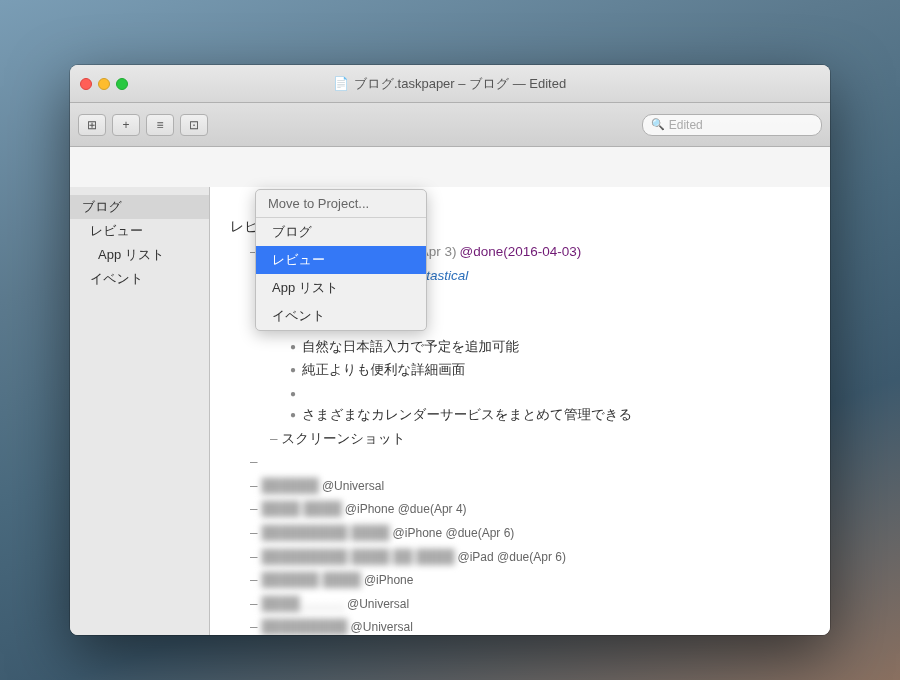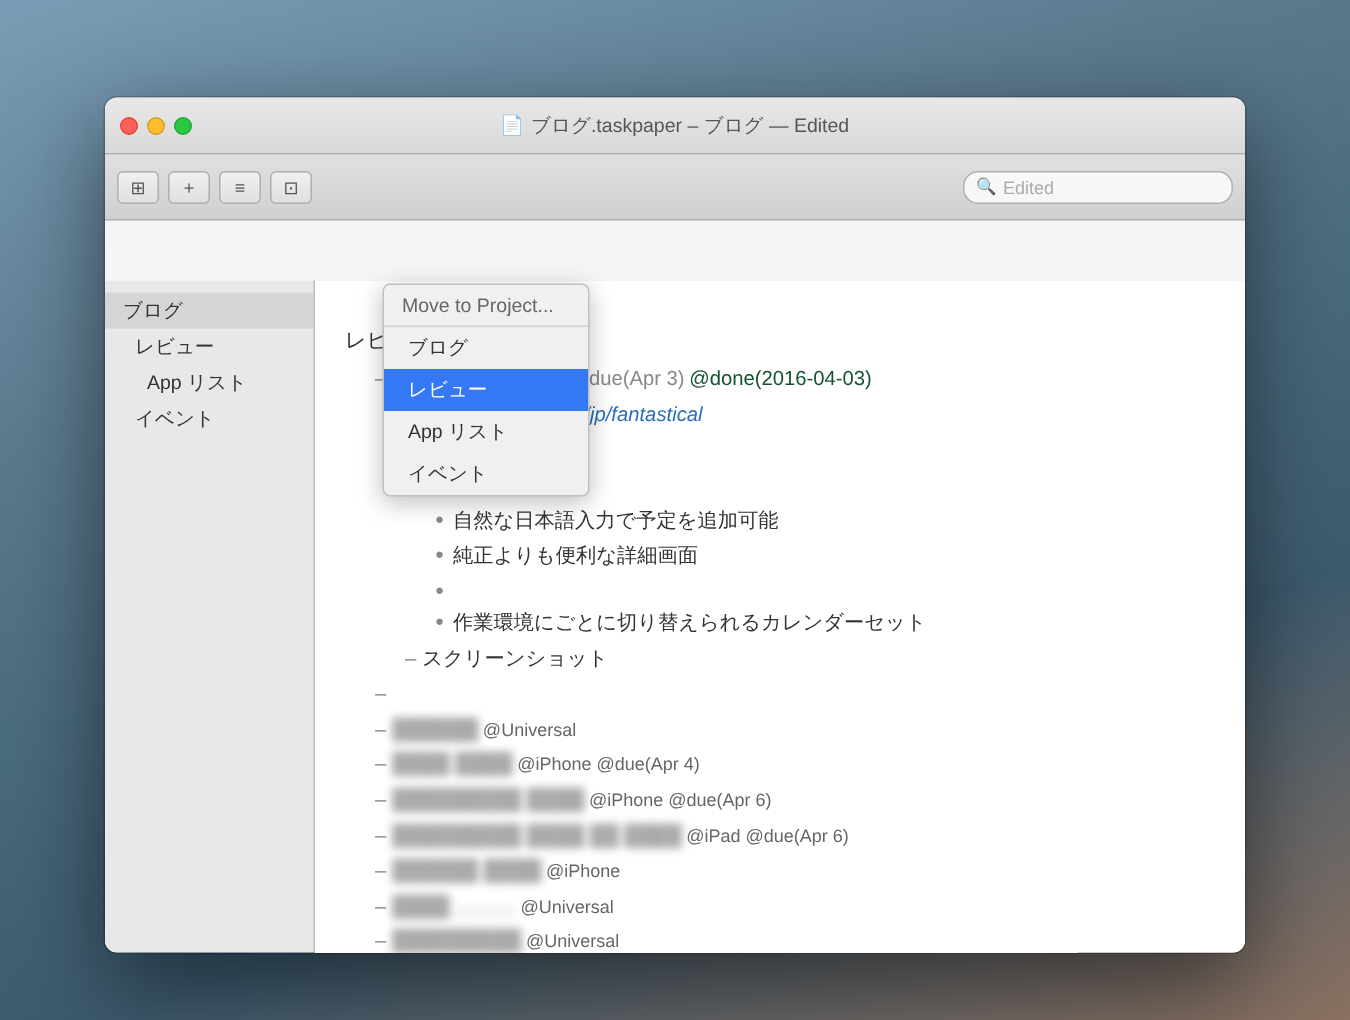--- a/index.html
+++ b/index.html
@@ -142,21 +142,21 @@
     .sidebar-item.active {
       background: rgba(0,0,0,0.08);
       font-weight: 500;
     }
 
     
     .dropdown-menu {
       position: absolute;
       top: 124px;
       left: 185px;
-      width: 138px;
+      width: 172px;
       background: #f0f0f0;
       border: 1px solid #c0c0c0;
       border-radius: 5px;
       box-shadow: 0 4px 16px rgba(0,0,0,0.25);
       z-index: 100;
       overflow: hidden;
     }
 
     .dropdown-header {
       padding: 6px 12px;
@@ -202,21 +202,21 @@
       color: #666;
     }
 
     .task-line {
       display: flex;
       align-items: baseline;
       flex-wrap: wrap;
       gap: 3px;
     }
 
-    .tag-done { color: #14532d; }
+    .tag-done { color: #701a75; }
     .tag-due { color: #888; }
     .link-text { color: #2a6ebb; font-style: italic; text-decoration: none; }
 
     .indent-1 { padding-left: 20px; }
     .indent-2 { padding-left: 40px; }
     .indent-3 { padding-left: 60px; }
 
     .section-header {
       font-weight: normal;
       font-size: 14px;
@@ -351,21 +351,21 @@
         <span class="task-bullet" style="color:#888;margin-right:6px;font-size:10px;margin-top:3px;">●</span>
         <span>純正よりも便利な詳細画面</span>
       </div>
 
       <div class="task-item indent-3">
         <span class="task-bullet" style="color:#888;margin-right:6px;font-size:10px;margin-top:3px;">●</span>
       </div>
 
       <div class="task-item indent-3">
         <span class="task-bullet" style="color:#888;margin-right:6px;font-size:10px;margin-top:3px;">●</span>
-        <span>作業環境にごとに切り替えられるカレンダーセット</span>
+        <span>さまざまなカレンダーサービスをまとめて管理できる</span>
       </div>
 
       <div class="task-item indent-2">
         <span class="task-bullet sub-bullet">–</span>
         <span>スクリーンショット</span>
       </div>
 
 
       <div class="task-item indent-1">
         <span class="task-bullet sub-bullet">–</span>

